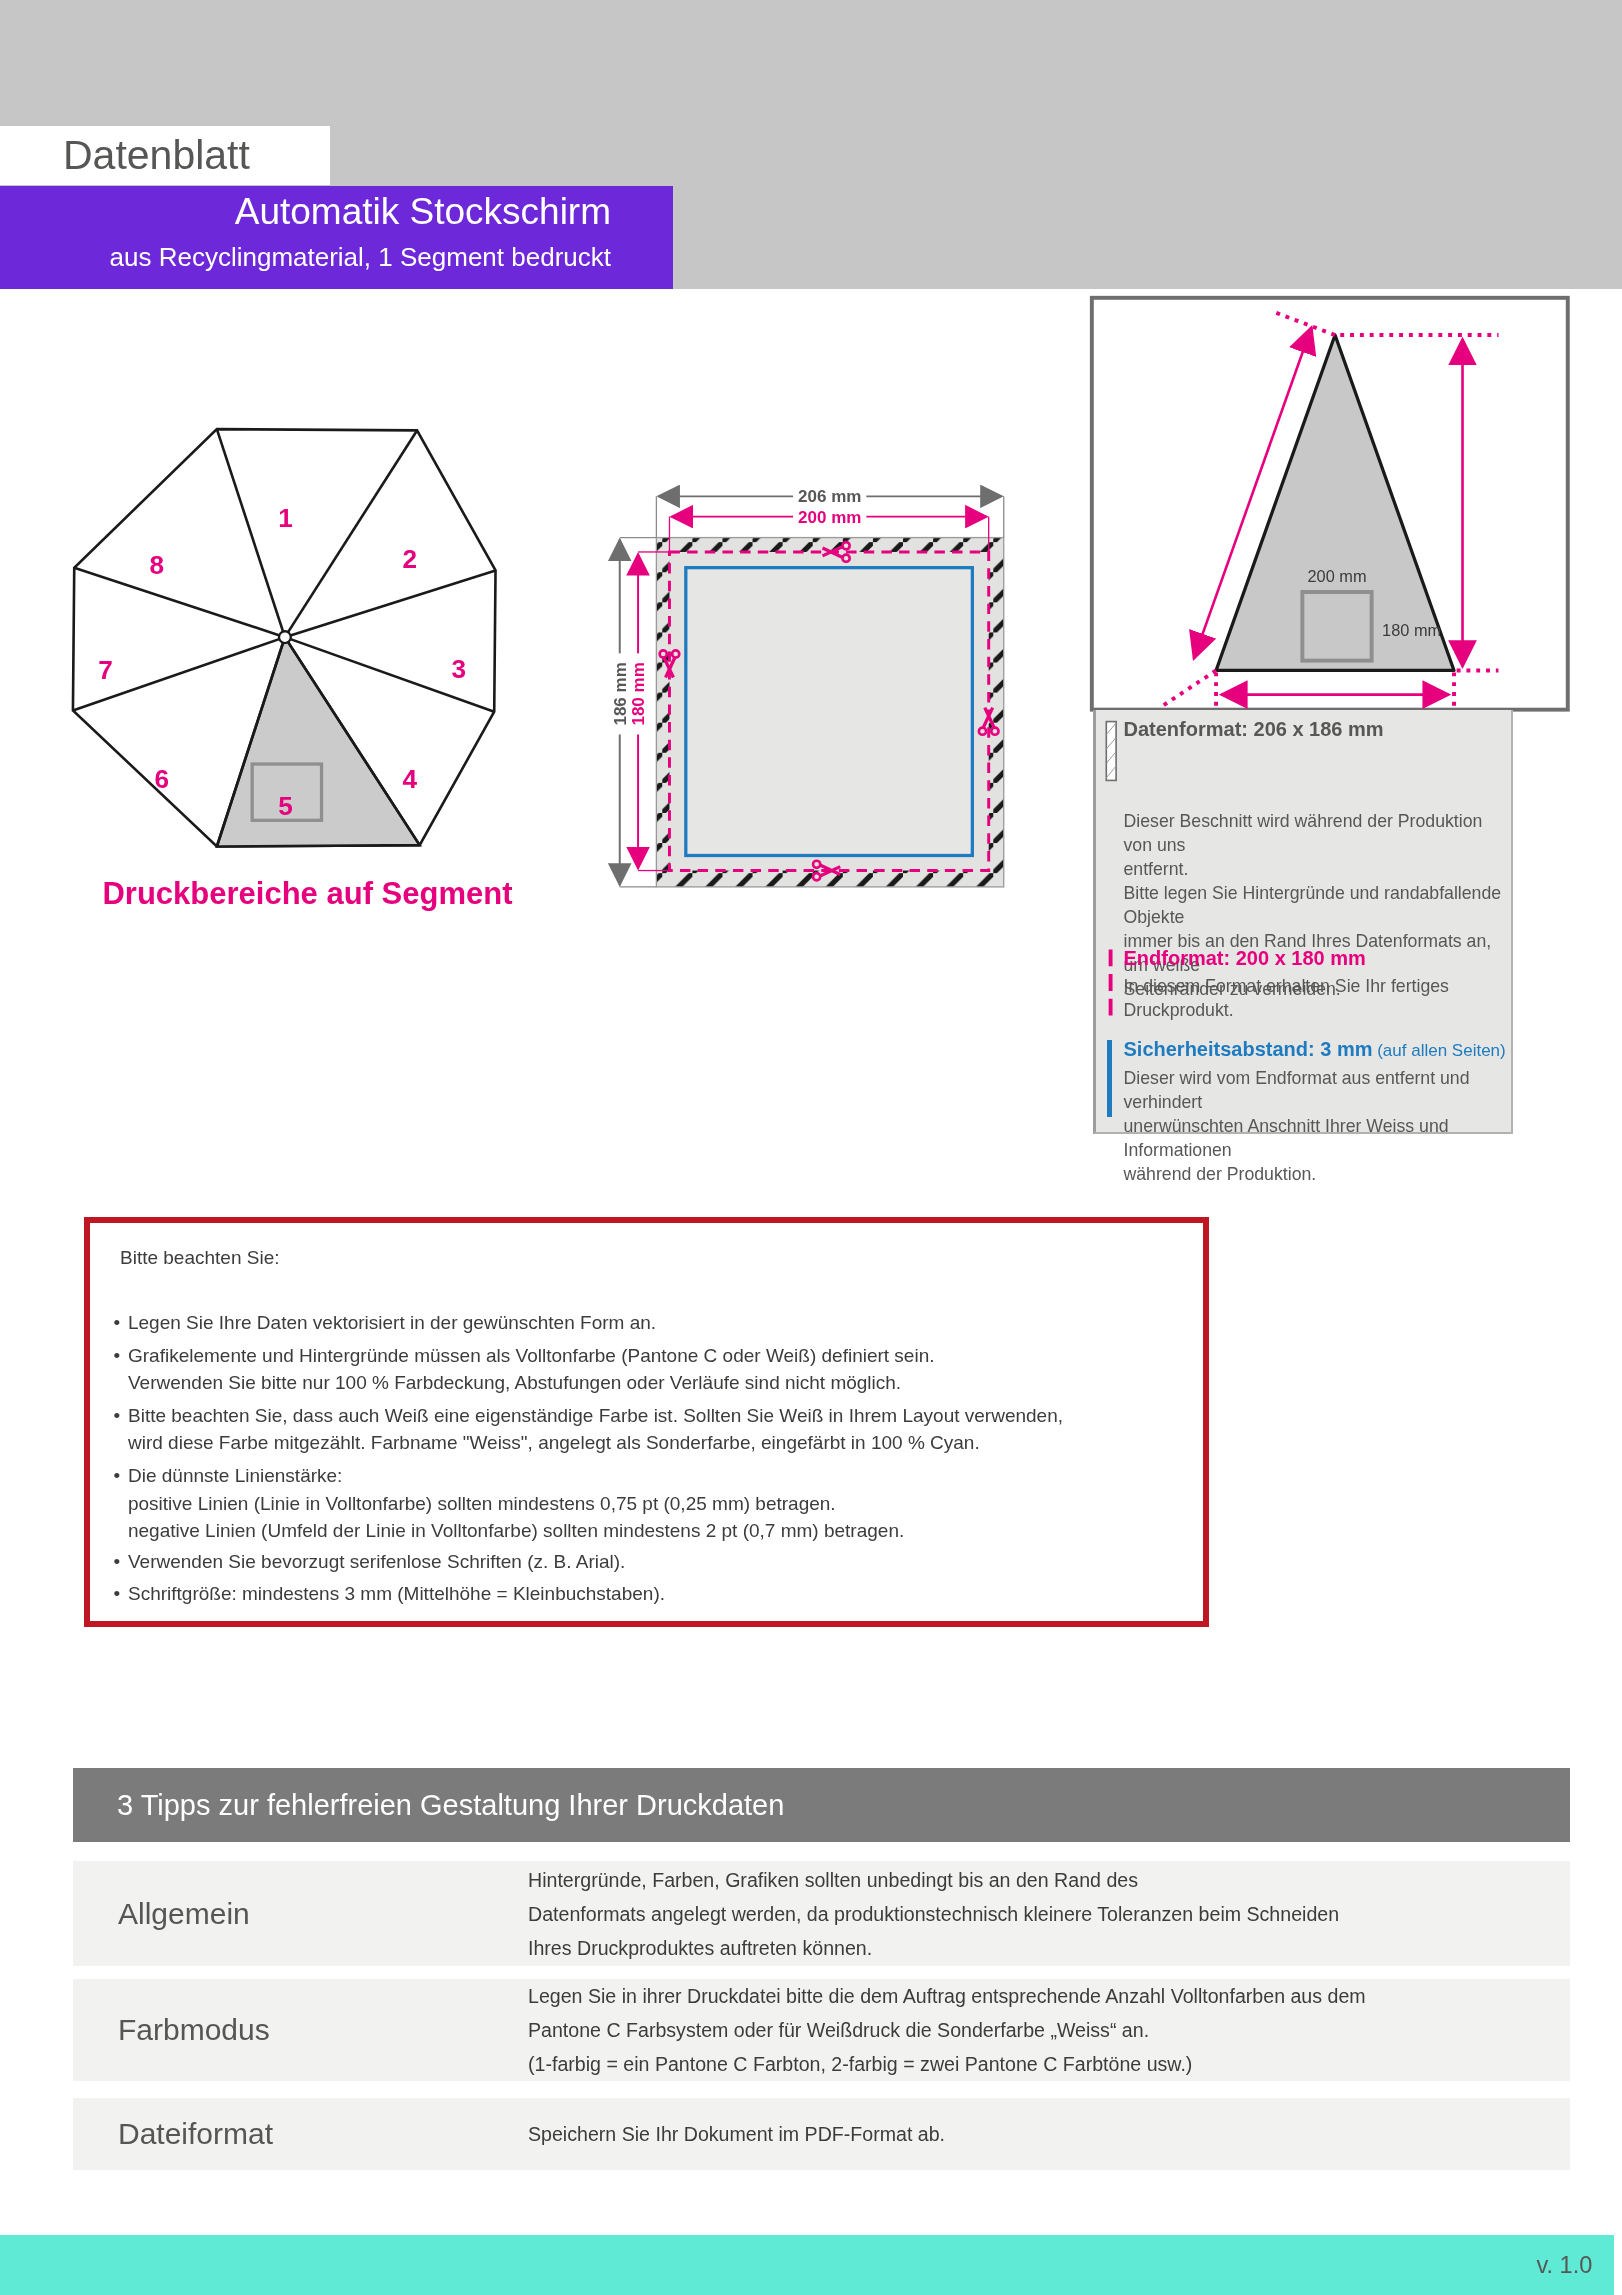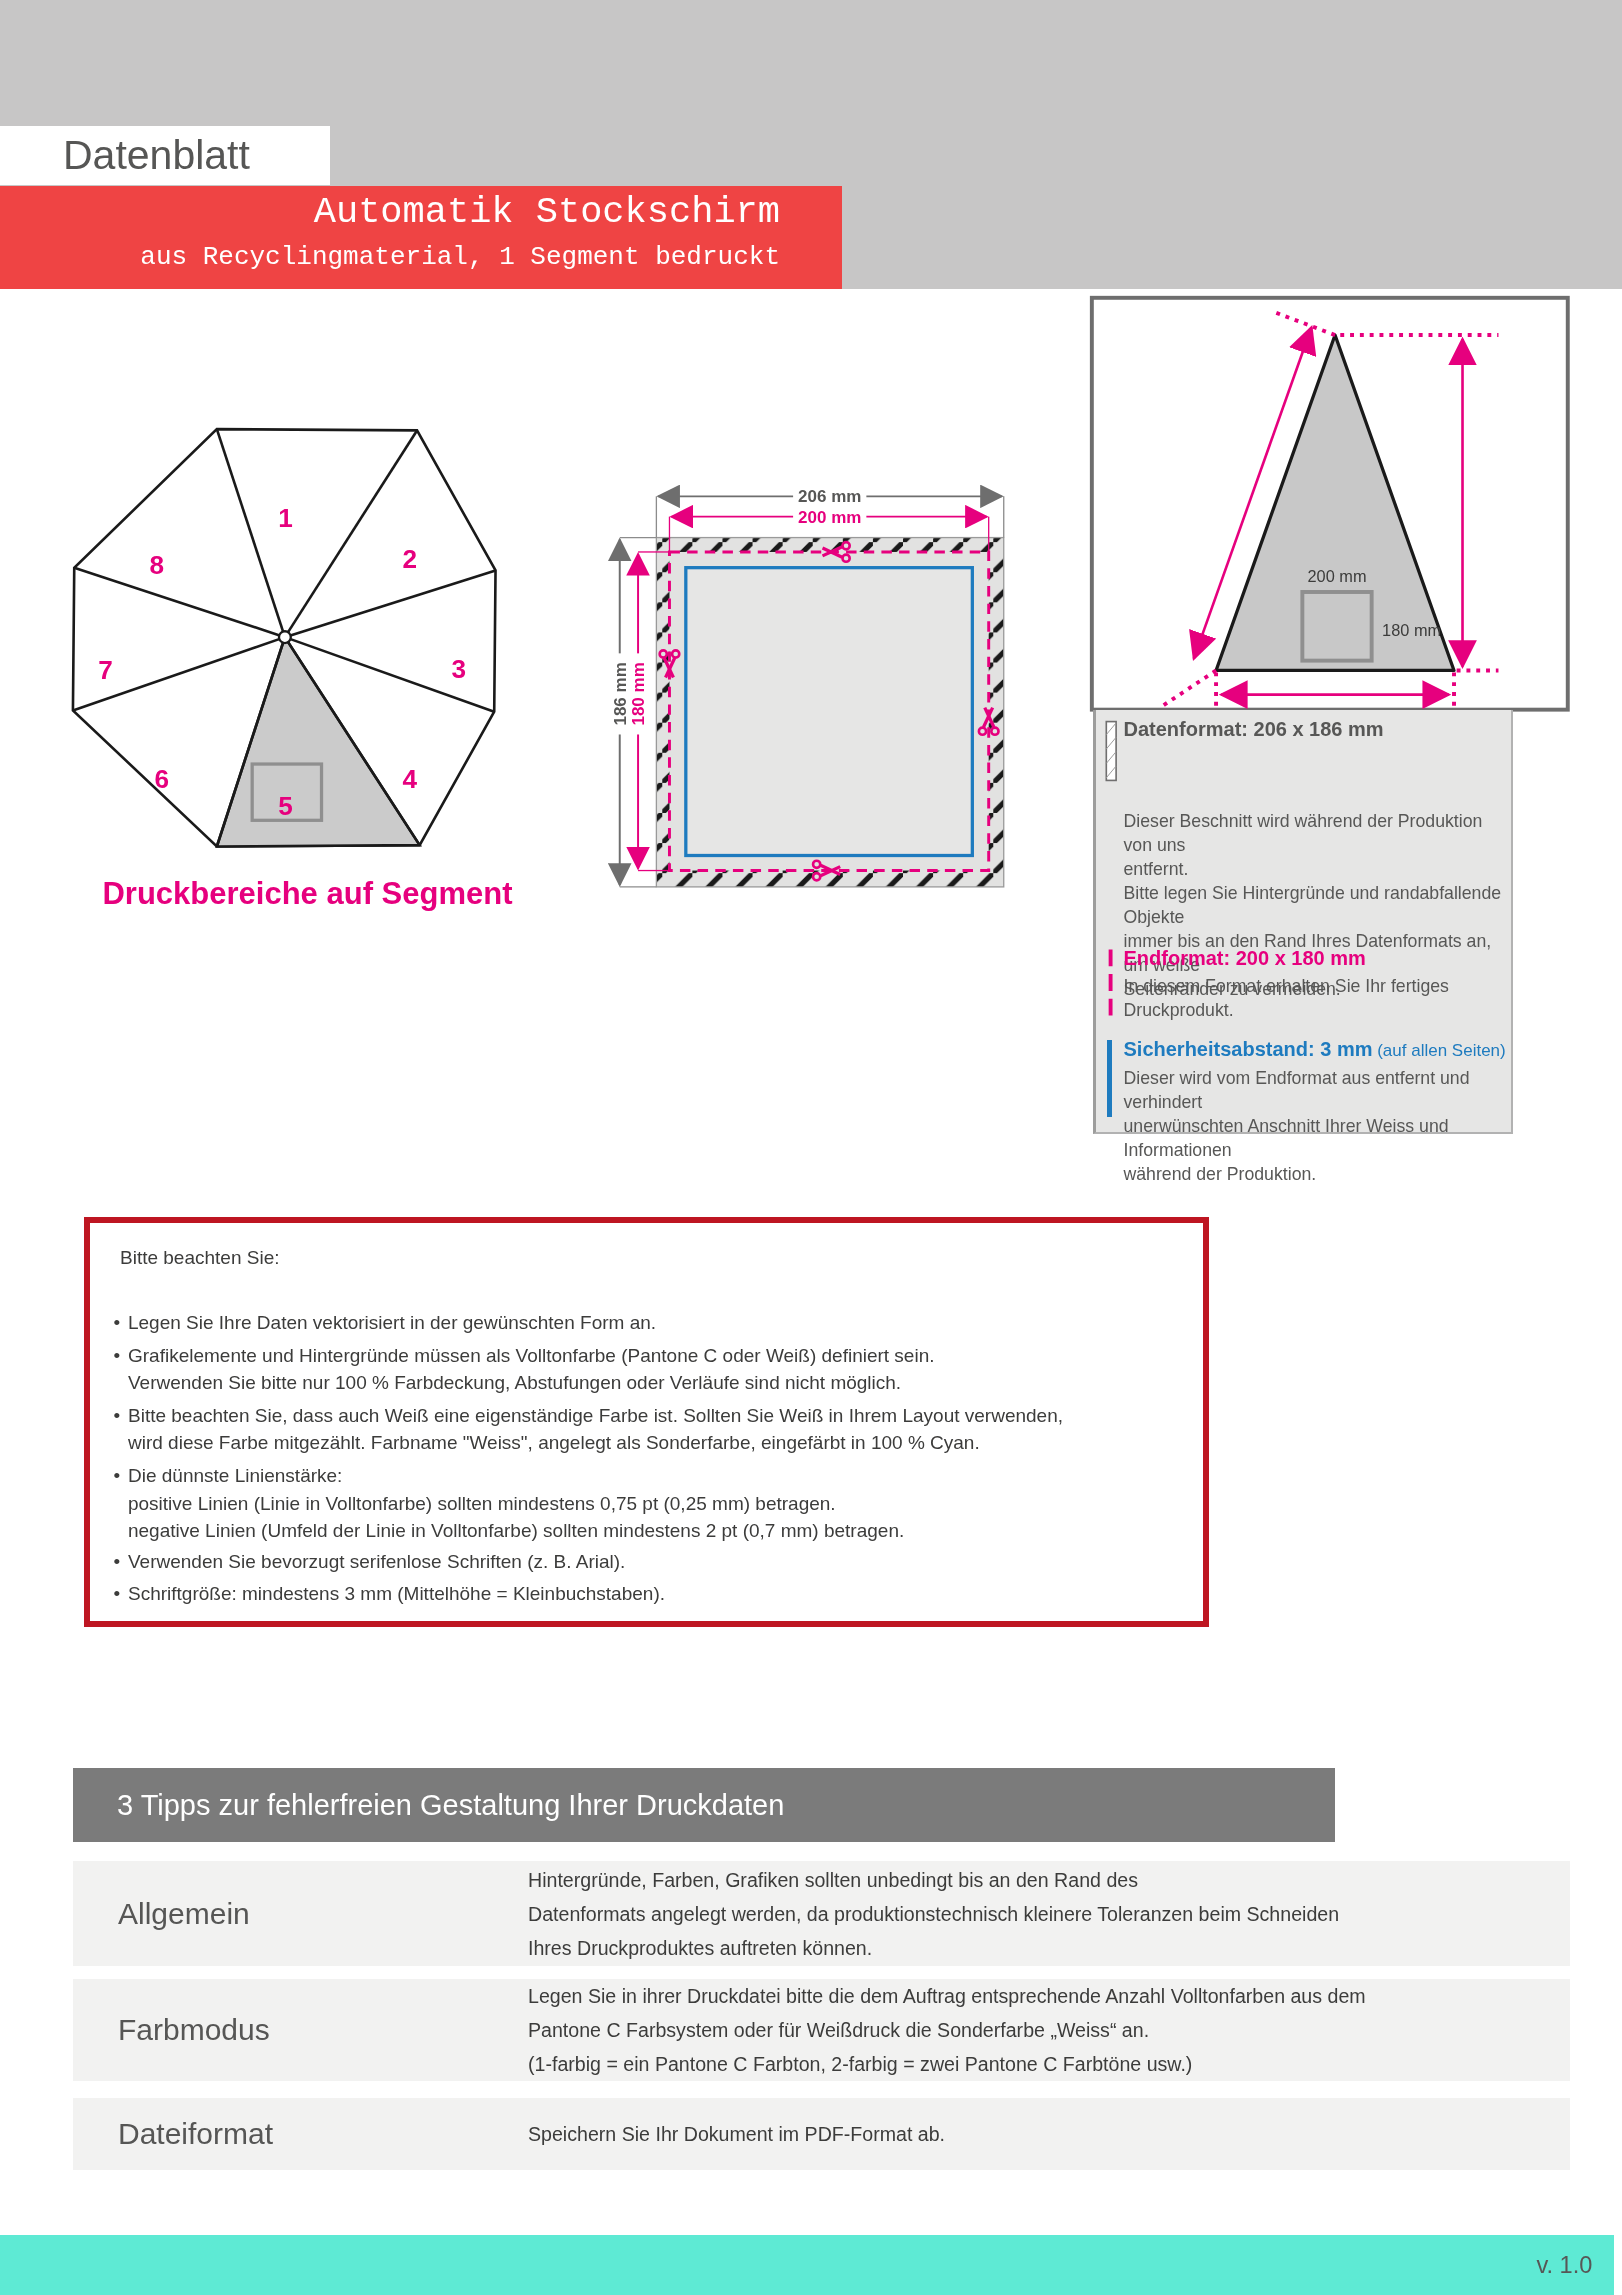--- a/index.html
+++ b/index.html
@@ -6,21 +6,21 @@
   body{
     width:1623px;height:2295px;position:relative;background:#ffffff;
     font-family:"Liberation Sans", sans-serif;color:#3c3c3b;overflow:hidden;
   }
   .abs{position:absolute;}
 
   
   .hdr-gray{left:0;top:0;width:1623px;height:289px;background:#c7c6c6;}
   .title-box{left:0;top:126px;width:330px;height:59px;background:#ffffff;}
   .title-box span{display:block;padding-left:63px;line-height:59px;font-size:41px;color:#565655;}
-  .prod-banner{left:0;top:186px;width:842px;height:103px;background:#ef4444;font-family:Liberation Mono, monospace;}
+  .prod-banner{left:0;top:186px;width:673px;height:103px;background:#6d28d9;}
   .prod-title{right:62px;top:5.2px;font-size:37px;color:#ffffff;position:absolute;}
   .prod-sub{right:62px;top:56px;font-size:26px;color:#ffffff;position:absolute;}
 
   
   .umb-caption{left:72px;top:876px;width:471px;text-align:center;font-size:31px;font-weight:600;color:#e6007e;}
 
   
   .info-panel{left:1093px;top:710px;width:420px;height:424px;background:#e6e6e5;
     border-left:3.3px solid #9d9d9c;border-right:2px solid #b2b2b2;border-bottom:2.6px solid #b2b2b2;box-sizing:border-box;}
   .ip-h{position:absolute;font-size:20px;font-weight:bold;}
@@ -30,21 +30,21 @@
   .h-blue{color:#1e7bbf;}
   .suffix-blue{font-weight:normal;font-size:17px;color:#1e7bbf;}
 
   
   .notice{left:84px;top:1217px;width:1125px;height:410px;border:6.5px solid #be1622;background:#ffffff;box-sizing:border-box;}
   .notice-title{position:absolute;left:30px;top:23.6px;font-size:19px;color:#3c3c3b;}
   .nl{position:absolute;left:23.6px;font-size:19px;color:#3c3c3b;white-space:nowrap;}
   .nl .b{display:inline-block;width:14.4px;color:#3c3c3b;}
 
   
-  .tips-banner{left:73px;top:1768px;width:1262px;height:74px;background:#7b7b7b;}
+  .tips-banner{left:73px;top:1768px;width:1497px;height:74px;background:#7b7b7b;}
   .tips-banner span{display:block;padding-left:44px;line-height:74px;font-size:29px;color:#ffffff;}
   .tip-row{background:#f2f2f1;left:73px;width:1497px;}
   .row1{top:1861px;height:105px;}
   .row2{top:1979px;height:102px;}
   .row3{top:2098px;height:72px;}
   .tip-label{position:absolute;left:45px;top:50%;transform:translateY(-50%);font-size:30px;color:#565655;}
   .tip-body{position:absolute;left:455px;top:50%;transform:translateY(-50%);font-size:19.6px;line-height:34px;color:#3c3c3b;}
 
   
   .footer{left:0;top:2235px;width:1614px;height:61px;background:#5eead4;}

